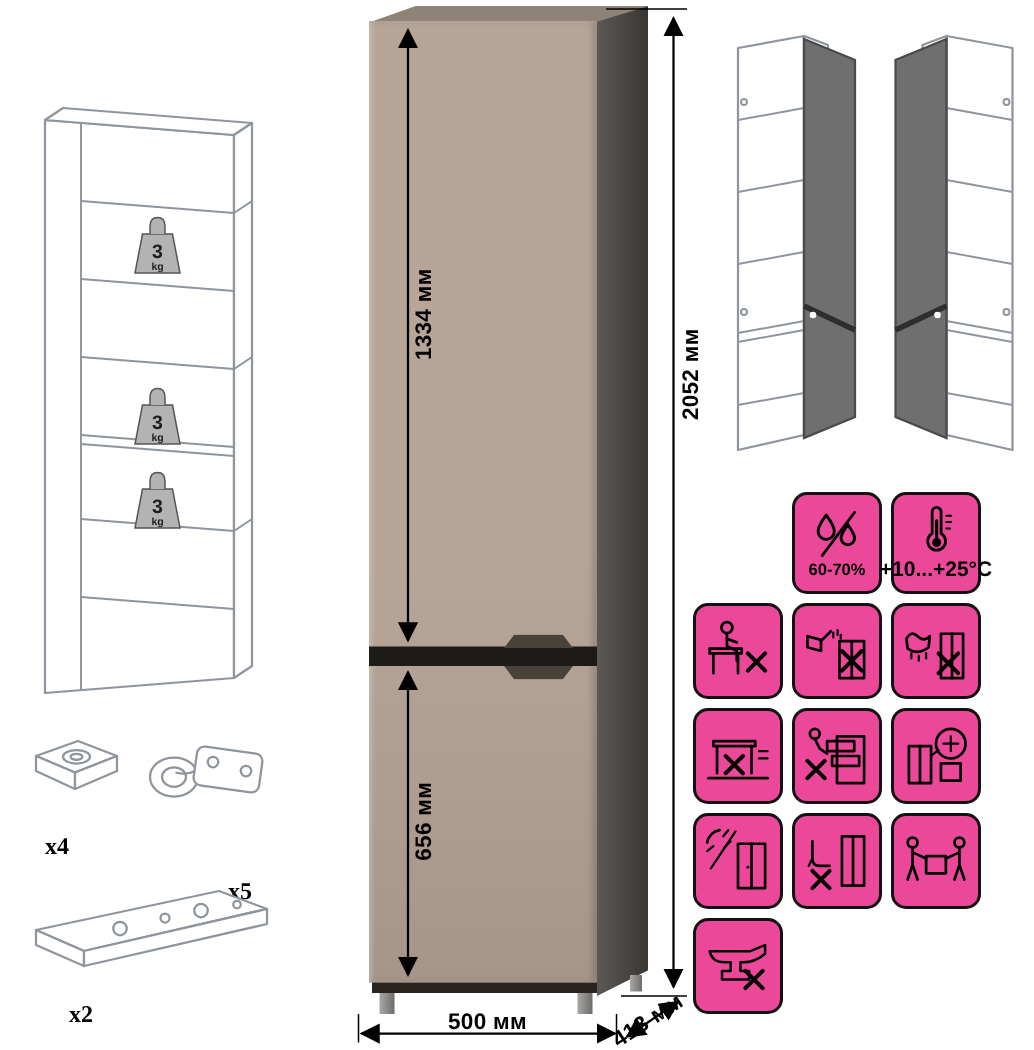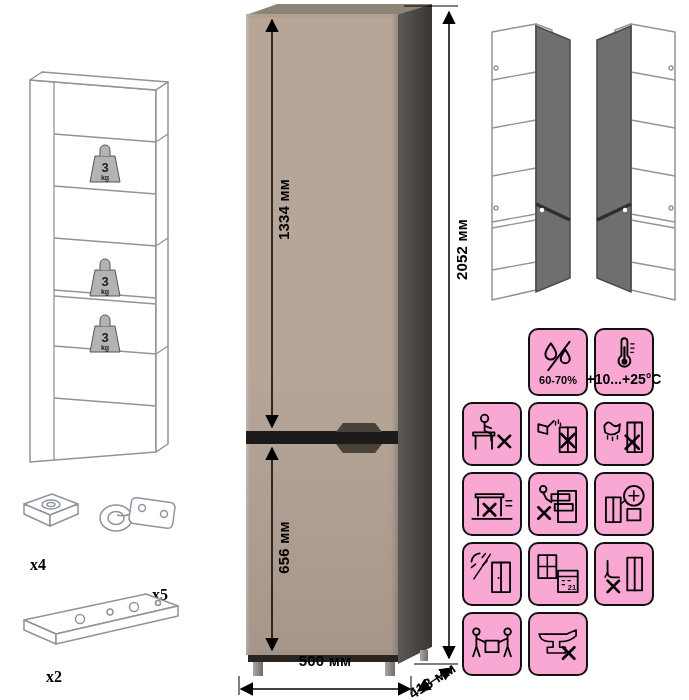--- a/index.html
+++ b/index.html
@@ -26,21 +26,21 @@
   .cab-foot{position:absolute;width:10px;height:14px;background:linear-gradient(90deg,#a8a8a8,#6f6c69);}
   
   .dim-label{position:absolute;width:80px;text-align:center;font-size:15px;font-weight:600;
              letter-spacing:.2px;white-space:nowrap;}
   
   .icon-grid{position:absolute;left:462px;top:402px;display:grid;
              grid-template-columns:repeat(3,60px);grid-auto-rows:64px;gap:6px;}
   .climate-row{position:absolute;left:528px;top:328px;display:grid;
                grid-template-columns:repeat(2,60px);grid-auto-rows:68px;gap:6px;}
   .cell{border:2.5px solid #111;border-radius:10px;display:flex;flex-direction:column;
-        align-items:center;justify-content:center;background:#f9a8d4;box-sizing:border-box;}
+        align-items:center;justify-content:center;background:#ec4899;box-sizing:border-box;}
   .cell-label{font-size:11px;font-weight:bold;line-height:1.05;margin-top:1px;}
   .cell-label.small{font-size:14px;}
   .pict{stroke:#000;fill:none;stroke-width:2.2;stroke-linecap:round;stroke-linejoin:round;}
   .pict .fillb{fill:#000;stroke:none;}
   .pict text{stroke:none;fill:#000;font-family:"Liberation Sans",sans-serif;}
   .hw-label{position:absolute;font-size:16px;font-weight:600;font-family:Liberation Serif, serif;}
   .wtext{stroke:none;fill:#1d1d1d;font-weight:bold;font-family:"Liberation Sans",sans-serif;}
 </style>
 </head>
 <body>
@@ -150,21 +150,21 @@
         <line x1="414" y1="664" x2="458" y2="664"></line>
         <line x1="239" y1="676" x2="239" y2="695"></line>
         <line x1="411" y1="676" x2="411" y2="695"></line>
       </g>
     </g>
   </svg>
 
   <div class="dim-label" style="left:243px;top:201px;transform:rotate(-90deg)">1334 мм</div>
   <div class="dim-label" style="left:243px;top:539px;transform:rotate(-90deg)">656 мм</div>
   <div class="dim-label" style="left:421px;top:241px;transform:rotate(-90deg)">2052 мм</div>
-  <div class="dim-label" style="left:285px;top:652px">500 мм</div>
+  <div class="dim-label" style="left:285px;top:673px">500 мм</div>
   <div class="dim-label" style="left:392px;top:672px;transform:rotate(-33deg)">413 мм</div>
 
   <svg viewBox="0 0 104 310" style="position:absolute;left:478px;top:8px;width:104px;height:310px">
     <g class="wire">
       <polygon points="14,24 58,16 58,282 14,292"></polygon>
       <polygon points="58,16 74,22 74,276 58,282"></polygon>
     </g>
     <g class="wireline">
       <line x1="14" y1="72" x2="58" y2="64"></line>
       <line x1="14" y1="120" x2="58" y2="112"></line>
@@ -293,30 +293,20 @@
         <path d="M3 13 A12 12 0 0 1 13 3"></path>
         <path d="M16 8 l4 -5 M8 16 l-5 4 M17 17 l5 -5" stroke-width="1.8"></path>
         <path d="M26 4 L6 34" stroke-width="1.8"></path>
         <rect x="28" y="14" width="22" height="36"></rect>
         <path d="M39 14 v36"></path>
         <circle cx="36" cy="33" r="1.2" class="fillb"></circle>
       </svg>
     </div>
 
 
-    <div class="cell">
-      <svg class="pict" viewBox="0 0 56 56" width="46" height="46">
-        <rect x="4" y="5" width="22" height="28"></rect>
-        <path d="M15 5 v28 M4 19 h22" stroke-width="1.8"></path>
-        <rect x="28" y="24" width="24" height="26"></rect>
-        <path d="M28 31 h24" stroke-width="1.8"></path>
-        <path d="M33 36 h3 M40 36 h3 M33 41 h3" stroke-width="1.4"></path>
-        <text x="45" y="47" text-anchor="middle" font-size="9" font-weight="bold">21</text>
-      </svg>
-    </div>
 
     <div class="cell">
       <svg class="pict" viewBox="0 0 56 56" width="46" height="46">
         <rect x="32" y="8" width="18" height="40"></rect>
         <path d="M41 8 v40"></path>
         <path d="M8 12 v14 q0 6 6 6 h8"></path>
         <path d="M8 26 l-3 6" stroke-width="1.8"></path>
         <path d="M8 36 l14 14 M22 36 l-14 14" stroke-width="3.2"></path>
       </svg>
     </div>

